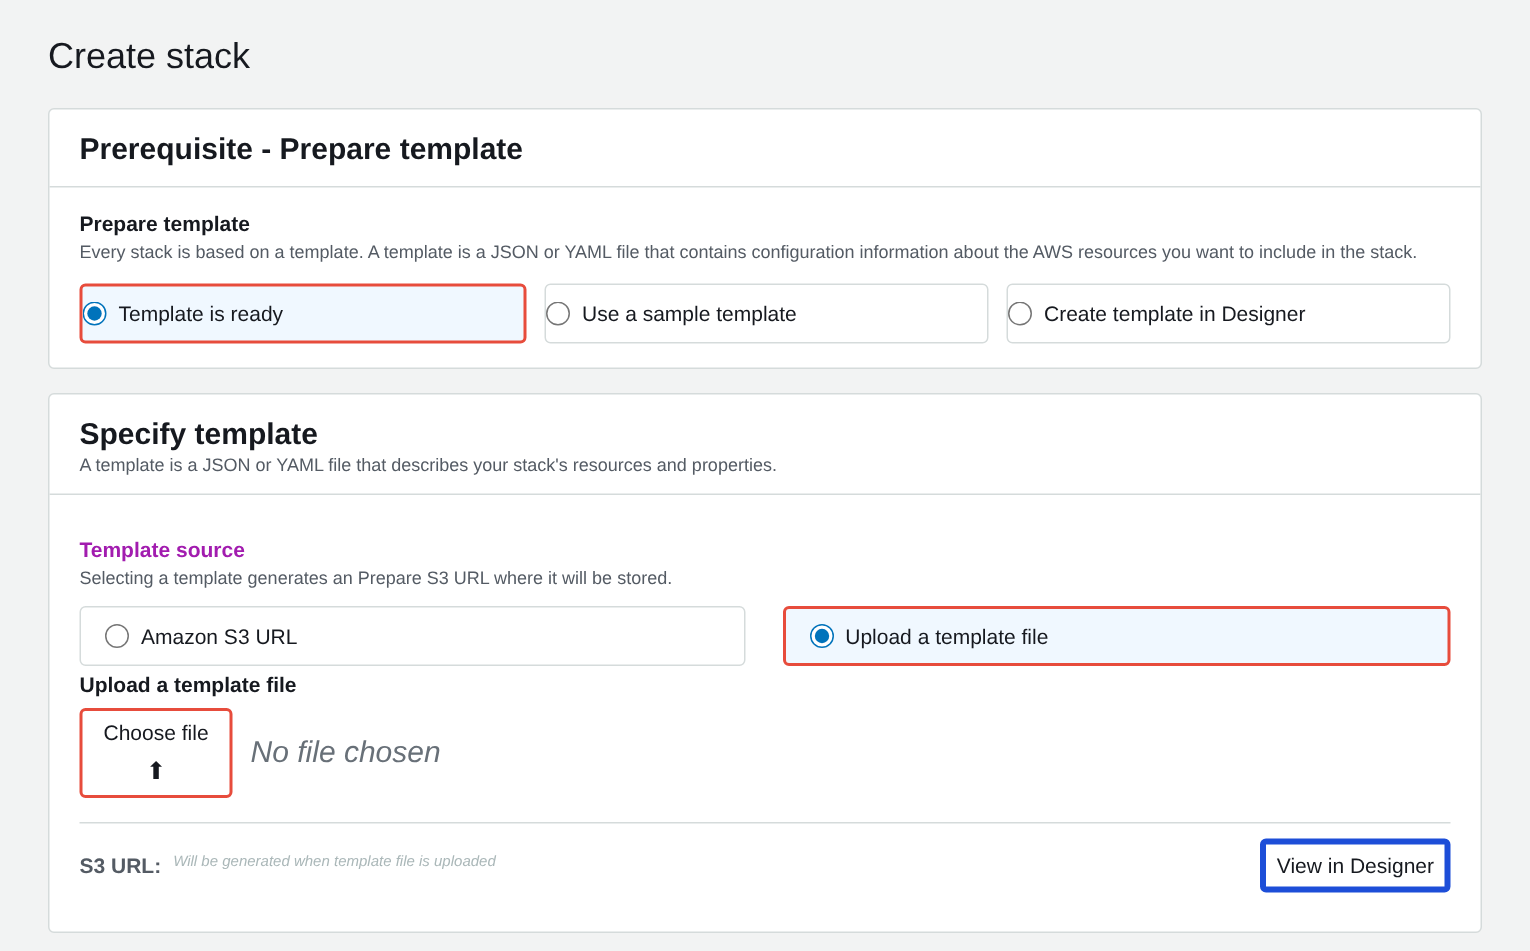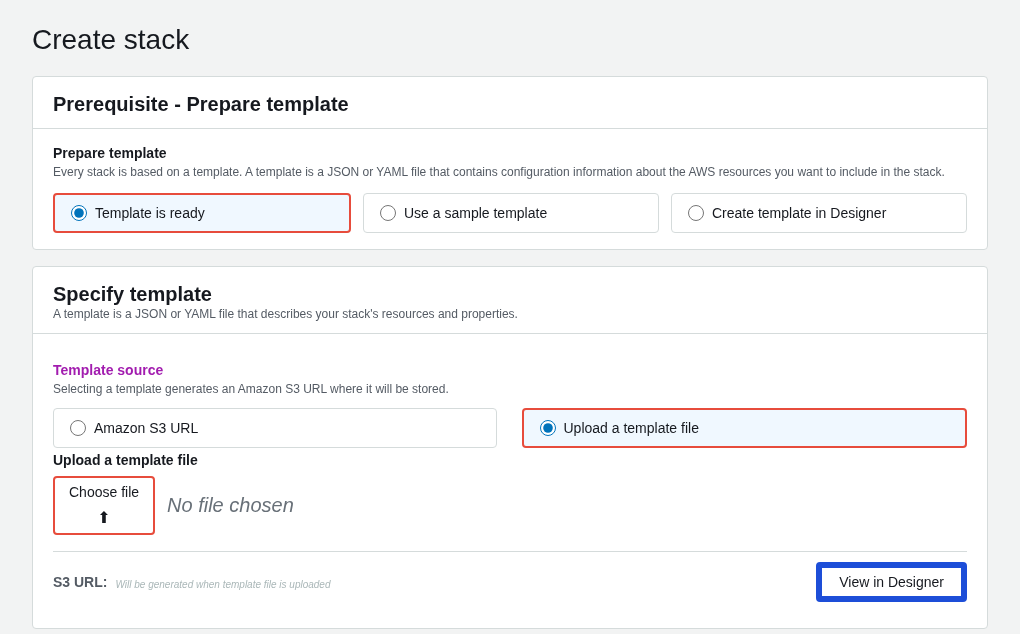--- a/index.html
+++ b/index.html
@@ -18,21 +18,21 @@
       min-height: 634px;
       background: #f2f3f3;
     }
 
     .main-content {
       flex: 1;
       padding: 24px 32px;
     }
 
     .page-title {
-      font-size: 28px;
+      font-size: 24px;
       font-weight: 400;
       color: #16191f;
       margin-bottom: 20px;
     }
 
     .section-card {
       background: #fff;
       border: 1px solid #d5dbdb;
       border-radius: 4px;
       margin-bottom: 16px;
@@ -68,21 +68,21 @@
 
     .radio-group {
       display: flex;
       gap: 12px;
     }
 
     .radio-option {
       display: flex;
       align-items: center;
       gap: 8px;
-      padding: 10px 16px;
+      padding: 10px 0;
       border: 1px solid #d5dbdb;
       border-radius: 4px;
       cursor: pointer;
       background: #fff;
       flex: 1;
       font-size: 14px;
       color: #16191f;
     }
 
     .radio-option.selected {
@@ -212,32 +212,32 @@
     }
 
     .s3-url-placeholder {
       font-size: 10px;
       color: #aab7b8;
       font-style: italic;
       margin-left: 8px;
     }
 
     .view-in-designer-btn {
-      padding: 6px 17px;
-      border: 6px solid #1d4ed8;
+      padding: 6px 7px;
+      border: 4px solid #1d4ed8;
       border-radius: 4px;
       background: #fff;
       cursor: pointer;
       font-size: 14px;
       color: #16191f;
     }
 
     .s3-row {
       display: flex;
-      align-items: flex-end;
+      align-items: flex-start;
     }
   </style>
 </head>
 <body>
 
 <div class="page-container">
   <div class="main-content">
 
     <h1 class="page-title">Create stack</h1>
 
@@ -265,21 +265,21 @@
       </div>
     </div>
 
     <div class="section-card">
       <div class="section-header">
         <h2>Specify template</h2>
         <div class="field-description" style="margin-top:1px; margin-bottom:0;">A template is a JSON or YAML file that describes your stack's resources and properties.</div>
       </div>
       <div class="section-body">
         <div class="sub-label">Template source</div>
-        <div class="sub-description">Selecting a template generates an Amazon S3 URL where it will be stored.</div>
+        <div class="sub-description">Selecting a template generates an Prepare S3 URL where it will be stored.</div>
 
         <div class="template-source-row">
           <label class="template-source-option">
             <input type="radio" name="source" style="">
             <span>Amazon S3 URL</span>
           </label>
           <label class="template-source-option selected">
             <input type="radio" name="source" checked="" style="">
             <span>Upload a template file</span>
           </label>

